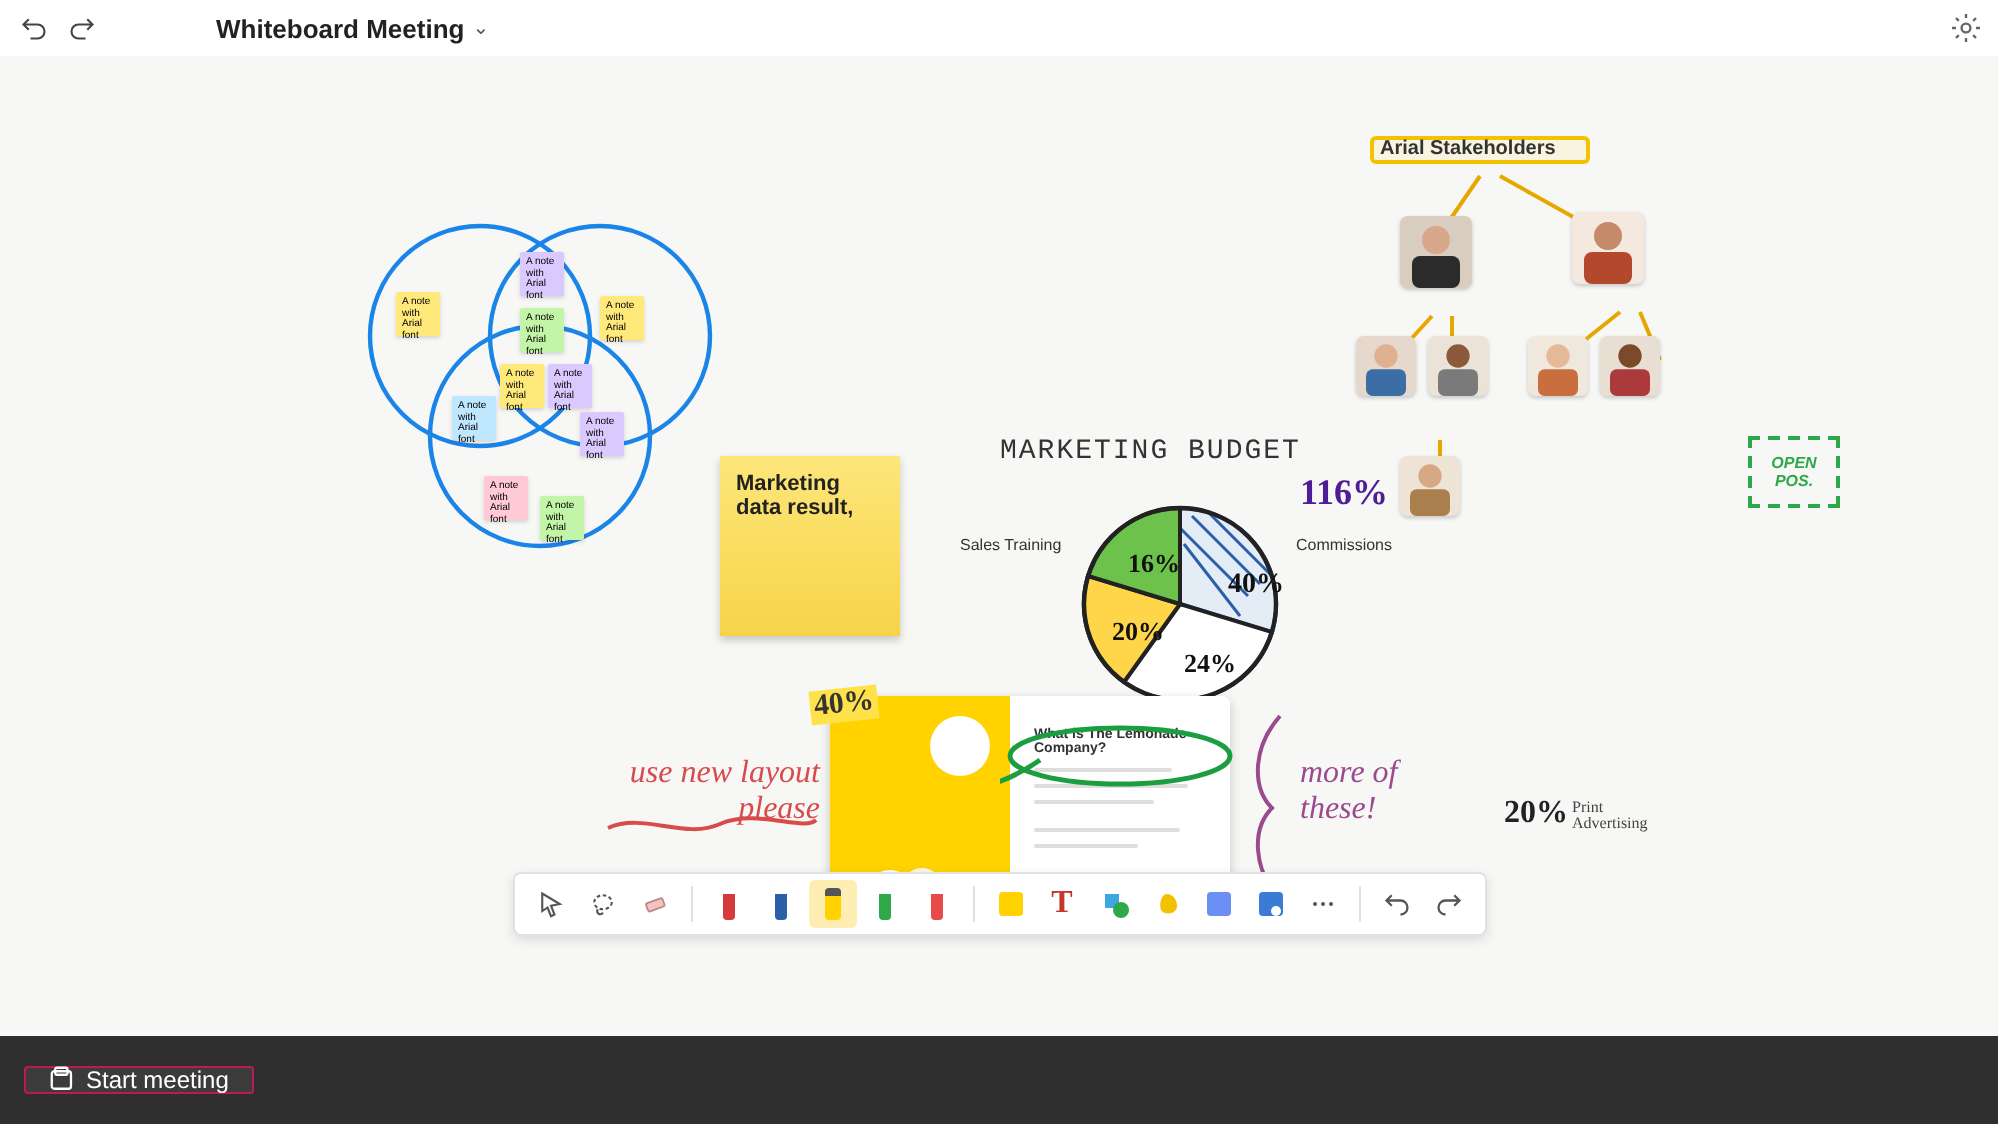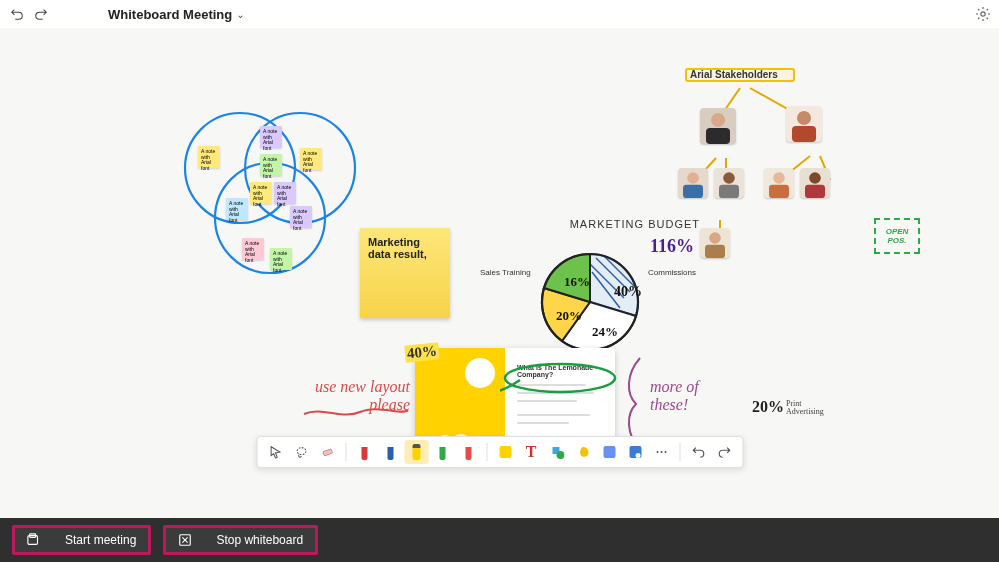--- a/index.html
+++ b/index.html
@@ -25,21 +25,21 @@
   .sticky.purple { background: #d9c9ff; }
   .sticky.green  { background: #c3f5a8; }
   .sticky.pink   { background: #ffc9d6; }
   .sticky.blue   { background: #bfe7ff; }
   
   
   .big-note { position: absolute; left: 360px; top: 200px; width: 90px; height: 90px; background: linear-gradient(#fde77a,#f7d348); box-shadow: 0 2px 4px rgba(0,0,0,0.2); padding: 8px; font-size: 11px; font-weight: 700; color: #222; }
   
   
   .pie-wrap { position: absolute; left: 500px; top: 190px; width: 200px; height: 170px; }
-  .pie-title { font-family: Liberation Sans, sans-serif; font-size: 11px; letter-spacing: 1px; color: #333; text-align: right; }
+  .pie-title { font-family: Liberation Mono, monospace; font-size: 14px; letter-spacing: 1px; color: #333; text-align: left; }
   .pie-label { position: absolute; font-size: 9px; color: #333; }
   .hand { font-family: "Comic Sans MS", cursive; }
   
   
   .stake-wrap { position: absolute; left: 670px; top: 40px; width: 260px; height: 200px; }
   .stake-title { font-size: 10px; font-weight: 700; color: #333; display: inline-block; }
   .stake-hl { position: absolute; left: 15px; top: 0; width: 110px; height: 14px; border: 2px solid #f2c200; border-radius: 3px; background: rgba(255,230,100,0.15); }
   .avatar { position: absolute; width: 36px; height: 36px; border-radius: 4px; overflow: hidden; box-shadow: 0 1px 2px rgba(0,0,0,0.2); }
   .avatar svg { width: 100%; height: 100%; }
   .open-pos { position: absolute; right: 10px; top: 150px; width: 46px; height: 36px; border: 2px dashed #2fa84a; display: flex; align-items: center; justify-content: center; font-size: 8px; font-weight: 700; color: #2fa84a; text-align: center; font-style: italic; }
@@ -62,21 +62,21 @@
   
   .toolbar { position: absolute; left: 50%; bottom: 50px; transform: translateX(-50%); height: 32px; background: #fff; border: 1px solid #e1e1e1; border-radius: 4px; box-shadow: 0 2px 6px rgba(0,0,0,0.12); display: flex; align-items: center; padding: 0 6px; gap: 2px; }
   .tool { width: 24px; height: 24px; display: flex; align-items: center; justify-content: center; border-radius: 3px; cursor: pointer; color: #555; }
   .tool .pen-body { width: 6px; height: 16px; border-radius: 2px; }
   .tool.active { background: #ffeeb3; }
   .divider { width: 1px; height: 18px; background: #e0e0e0; margin: 0 4px; }
   .tool .sq { width: 12px; height: 12px; border-radius: 2px; }
   
   
   .cmdbar { position: absolute; left: 0; right: 0; bottom: 0; height: 44px; background: #2f2f2f; display: flex; align-items: center; padding: 0 12px; gap: 12px; }
-  .cmd-btn { display: flex; align-items: center; gap: 24px; height: 30px; padding: 0 12px; border: 3px solid #be185d; border-radius: 2px; color: #fff; font-size: 12px; cursor: pointer; background: #3b3b3b; }
+  .cmd-btn { display: flex; align-items: center; gap: 4px; height: 14px; padding: 0 12px; border: 1px solid #be185d; border-radius: 2px; color: #fff; font-size: 12px; cursor: pointer; background: #3b3b3b; }
   .cmd-icon { width: 14px; height: 14px; display: flex; align-items: center; justify-content: center; }
   
   .gear { width: 16px; height: 16px; color: #666; cursor: pointer; }
 </style>
 </head>
 <body>
 
 <div class="topbar">
   <div class="icon-btn">
     <svg viewBox="0 0 16 16" width="14" height="14">
@@ -321,23 +321,13 @@
 <div class="cmdbar">
   <div class="cmd-btn">
     <span class="cmd-icon">
       <svg viewBox="0 0 16 16" width="14" height="14">
           <rect x="1" y="3" width="11" height="10" rx="1.5" fill="none" stroke="#fff" stroke-width="1.3"></rect>
           <rect x="3" y="1" width="7" height="4" rx="1" fill="none" stroke="#fff" stroke-width="1.3"></rect>
         </svg>
     </span>
     <span>Start meeting</span>
   </div>
-  <div class="cmd-btn">
-    <span class="cmd-icon">
-      <svg viewBox="0 0 16 16" width="14" height="14">
-          <rect x="2" y="2" width="12" height="12" rx="1" fill="none" stroke="#fff" stroke-width="1.3"></rect>
-          <line x1="5" y1="5" x2="11" y2="11" stroke="#fff" stroke-width="1.3"></line>
-          <line x1="11" y1="5" x2="5" y2="11" stroke="#fff" stroke-width="1.3"></line>
-        </svg>
-    </span>
-    <span>Stop whiteboard</span>
-  </div>
 </div>
 
 </body></html>

